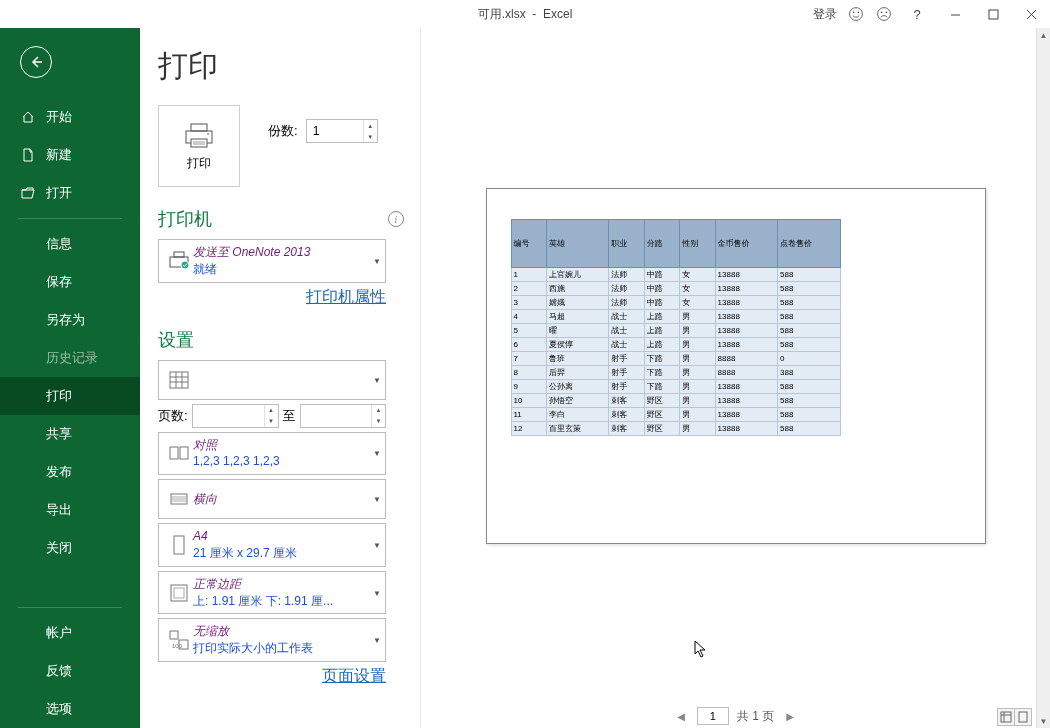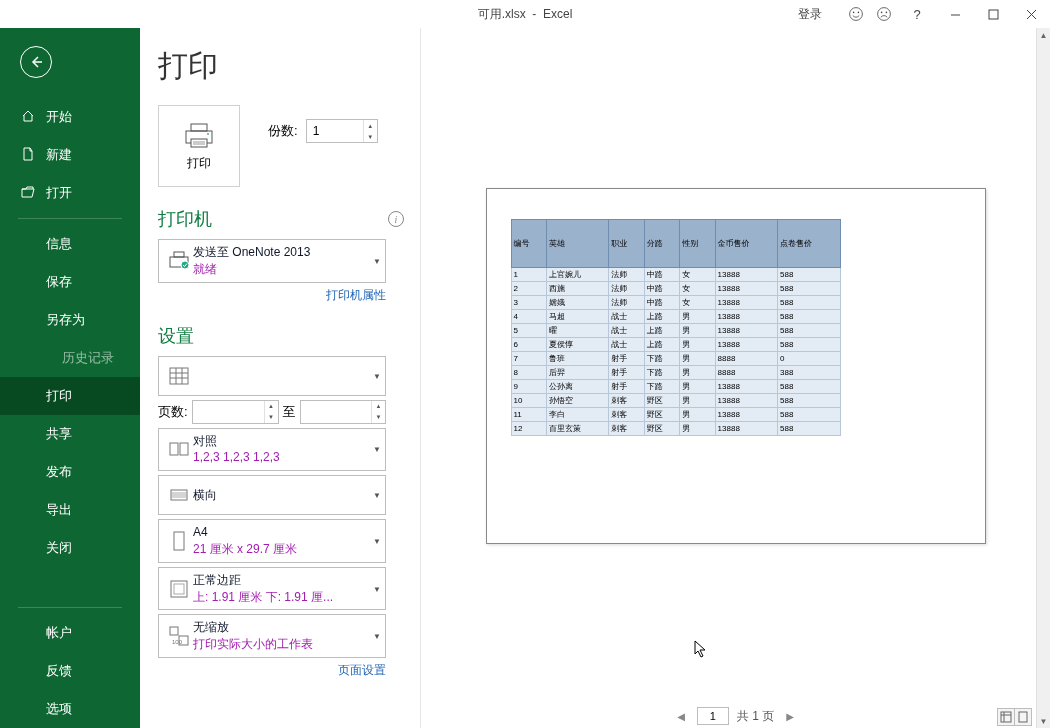--- a/index.html
+++ b/index.html
@@ -2,38 +2,38 @@
 <html><head>
 <meta charset="utf-8">
 <style>
 * { margin: 0; padding: 0; box-sizing: border-box; font-family: "Microsoft YaHei", "Segoe UI", sans-serif; }
 body { width: 1050px; height: 728px; background: #fff; overflow: hidden; position: relative; }
 
 
 .titlebar { height: 28px; display: flex; align-items: center; justify-content: center; background: #fff; position: relative; }
 .titlebar .title { font-size: 12px; color: #444; }
 .titlebar .right { position: absolute; right: 0; display: flex; align-items: center; gap: 0; }
-.titlebar .right .txt { font-size: 12px; color: #444; margin-right: 20px; }
+.titlebar .right .txt { font-size: 12px; color: #444; margin-right: 5px; }
 .titlebar .winbtn { width: 38px; height: 28px; display: flex; align-items: center; justify-content: center; color: #444; font-size: 13px; cursor: default; }
 .titlebar .winbtn svg { width: 13px; height: 13px; }
 .titlebar .facebtn { width: 28px; height: 28px; display: flex; align-items: center; justify-content: center; }
 .titlebar .facebtn svg { width: 16px; height: 16px; }
 
 
 .main { display: flex; height: 700px; }
 .sidebar { width: 140px; background: #0e6733; color: #fff; display: flex; flex-direction: column; padding-top: 10px; }
 .backcircle { width: 32px; height: 32px; border: 1.5px solid #fff; border-radius: 50%; display: flex; align-items: center; justify-content: center; margin: 8px 0 20px 20px; cursor: pointer; }
 .backcircle svg { width: 16px; height: 16px; stroke: #fff; fill: none; }
-.navitem { display: flex; align-items: flex-start; gap: 10px; padding: 10px 0 10px 20px; font-size: 13px; cursor: pointer; }
+.navitem { display: flex; align-items: center; gap: 10px; padding: 10px 0 10px 20px; font-size: 13px; cursor: pointer; }
 .navitem.active { background: #074a22; }
 .navitem .icon { width: 16px; height: 16px; display: flex; align-items: center; justify-content: center; }
 .navitem .icon svg { width: 14px; height: 14px; stroke: #fff; fill: none; }
 .navitem.textonly { padding-left: 46px; }
 .navsep { height: 1px; background: rgba(255,255,255,0.2); margin: 6px 18px; }
-.navitem.disabled { color: rgba(255,255,255,0.55); margin-left: 16px; }
+.navitem.disabled { color: rgba(255,255,255,0.55); }
 
 
 .content { flex: 1; background: #fff; display: flex; position: relative; }
 .settings-col { width: 280px; padding: 18px 0 0 18px; }
 .page-title { font-size: 30px; color: #333; margin-bottom: 18px; }
 .print-row { display: flex; align-items: flex-start; gap: 28px; }
 .print-btn { width: 82px; height: 82px; border: 1px solid #d0d0d0; display: flex; flex-direction: column; align-items: center; justify-content: center; gap: 6px; }
 .print-btn svg { width: 34px; height: 28px; }
 .print-btn .lbl { font-size: 12px; }
 .copies-row { display: flex; align-items: center; gap: 8px; margin-top: 14px; }
@@ -43,24 +43,24 @@
 .spinner .arrows { position: absolute; right: 0; top: 0; width: 14px; height: 22px; display: flex; flex-direction: column; border-left: 1px solid #e0e0e0; }
 .spinner .arrows div { flex: 1; display: flex; align-items: center; justify-content: center; font-size: 6px; color: #555; }
 
 .section-header { font-size: 18px; color: #107c41; margin: 20px 0 8px 0; font-weight: normal; display: flex; align-items: center; justify-content: space-between; padding-right: 16px; }
 .info-icon { width: 16px; height: 16px; border: 1px solid #888; border-radius: 50%; display: flex; align-items: center; justify-content: center; font-size: 10px; color: #888; font-style: italic; font-family: serif; }
 
 .combo { width: 228px; border: 1px solid #bdbdbd; display: flex; align-items: center; padding: 4px 20px 4px 6px; position: relative; margin-bottom: 4px; background: #fff; }
 .combo .cicon { width: 28px; height: 30px; display: flex; align-items: center; justify-content: center; flex-shrink: 0; }
 .combo .cicon svg { width: 24px; height: 24px; }
 .combo .ctext { flex: 1; display: flex; flex-direction: column; font-size: 12px; line-height: 1.4; }
-.combo .ctext .top { color: #0f172a; }
-.combo .ctext .bot { color: #a21caf; font-size: 12px; }
+.combo .ctext .top { color: #701a75; font-style: italic; }
+.combo .ctext .bot { color: #1d4ed8; font-size: 12px; }
 .combo .caret { position: absolute; right: 4px; top: 50%; transform: translateY(-50%); font-size: 8px; color: #555; }
-.right-link { text-align: right; width: 228px; font-size: 12px; color: #2166b6; margin: 2px 0 4px 0; cursor: pointer; }
+.right-link { text-align: right; width: 228px; font-size: 16px; color: #2166b6; margin: 2px 0 4px 0; text-decoration: underline; cursor: pointer; }
 
 .page-range-row { display: flex; align-items: center; gap: 4px; margin: 4px 0; font-size: 13px; width: 228px; }
 .page-range-row .spinner { width: 68px; flex: 1; }
 .page-range-row .lbl { width: 30px; }
 
 
 .preview-pane { flex: 1; display: flex; flex-direction: column; border-left: 1px solid #e6e6e6; position: relative; }
 .preview-scroll { flex: 1; display: flex; align-items: center; justify-content: center; overflow: hidden; }
 .page { width: 500px; height: 356px; background: #fff; border: 1px solid #888; box-shadow: 1px 1px 3px rgba(0,0,0,0.15); padding: 30px 24px; }
 .sheet-table { border-collapse: collapse; font-size: 8px; width: 330px; }

